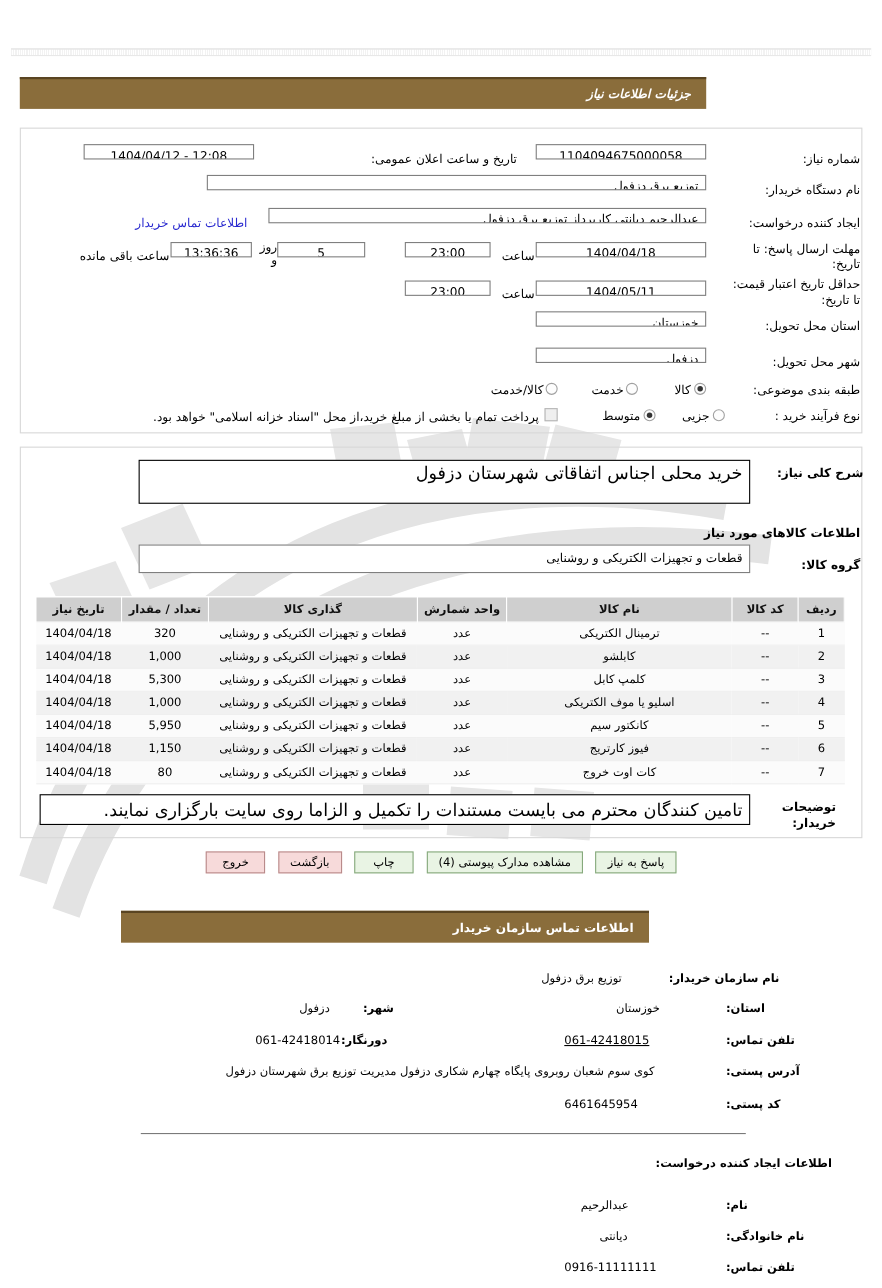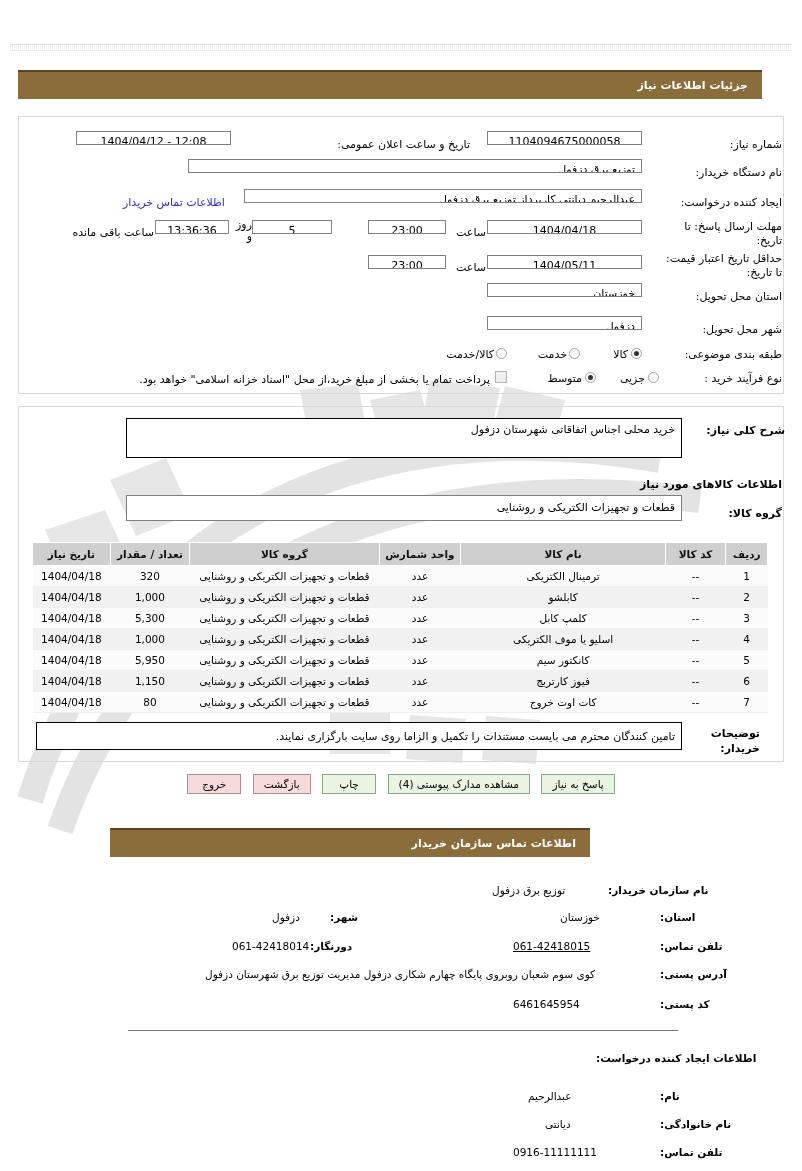--- a/index.html
+++ b/index.html
@@ -44,21 +44,21 @@
   .sec-header {
     background: #8a6d3b;
     color: #ffffff;
     font-weight: bold;
     font-size: 11px;
     border-top: 2px solid #5a4522;
     padding: 7px 14px 7px 10px;
     text-align: right;
   }
   #header-need {
-    position: absolute; left: 18px; top: 70px; width: 744px;
+    position: absolute; left: 18px; top: 70px; width: 624px; font-style: italic;
   }
   #header-contact {
     position: absolute; left: 110px; top: 828px; width: 480px;
   }
 
   
   .panel {
     position: absolute;
     border: 1px solid #d8d8d8;
     background: transparent;
@@ -116,21 +116,21 @@
     border: 1px solid #b5b5b5;
     background: #efefef;
   }
 
   
   .boxarea {
     position: absolute;
     border: 1px solid #000;
     background: #fff;
     padding: 3px 6px 15px 6px;
-    font-size: 11px;
+    font-size: 16px;
     line-height: 16px;
     text-align: right;
   }
 
   
   #goods-table {
     position: absolute; left: 32px; top: 542px;
     width: 736px;
     border-collapse: collapse;
     font-size: 10.5px;
@@ -274,21 +274,21 @@
 <div class="lbl b" style="left:690px; top:507px; width:92px;">گروه کالا:</div>
 <div class="fld" style="left:126px; top:495px; width:556px; height:26px; line-height:24px;">قطعات و تجهیزات الکتریکی و روشنایی</div>
 
 <table id="goods-table">
   <thead>
     <tr>
       <th style="width:42px;">ردیف</th>
       <th style="width:62px;">کد کالا</th>
       <th style="width:212px;">نام کالا</th>
       <th style="width:82px;">واحد شمارش</th>
-      <th style="width:190px;">گروه کالا</th>
+      <th style="width:190px;">گذاری کالا</th>
       <th style="width:80px;">تعداد / مقدار</th>
       <th style="width:78px;">تاریخ نیاز</th>
     </tr>
   </thead>
   <tbody id="goods-tbody">
         <tr>
           <td class="ltr">1</td>
           <td class="ltr">--</td>
           <td>ترمینال الکتریکی</td>
           <td>عدد</td>

